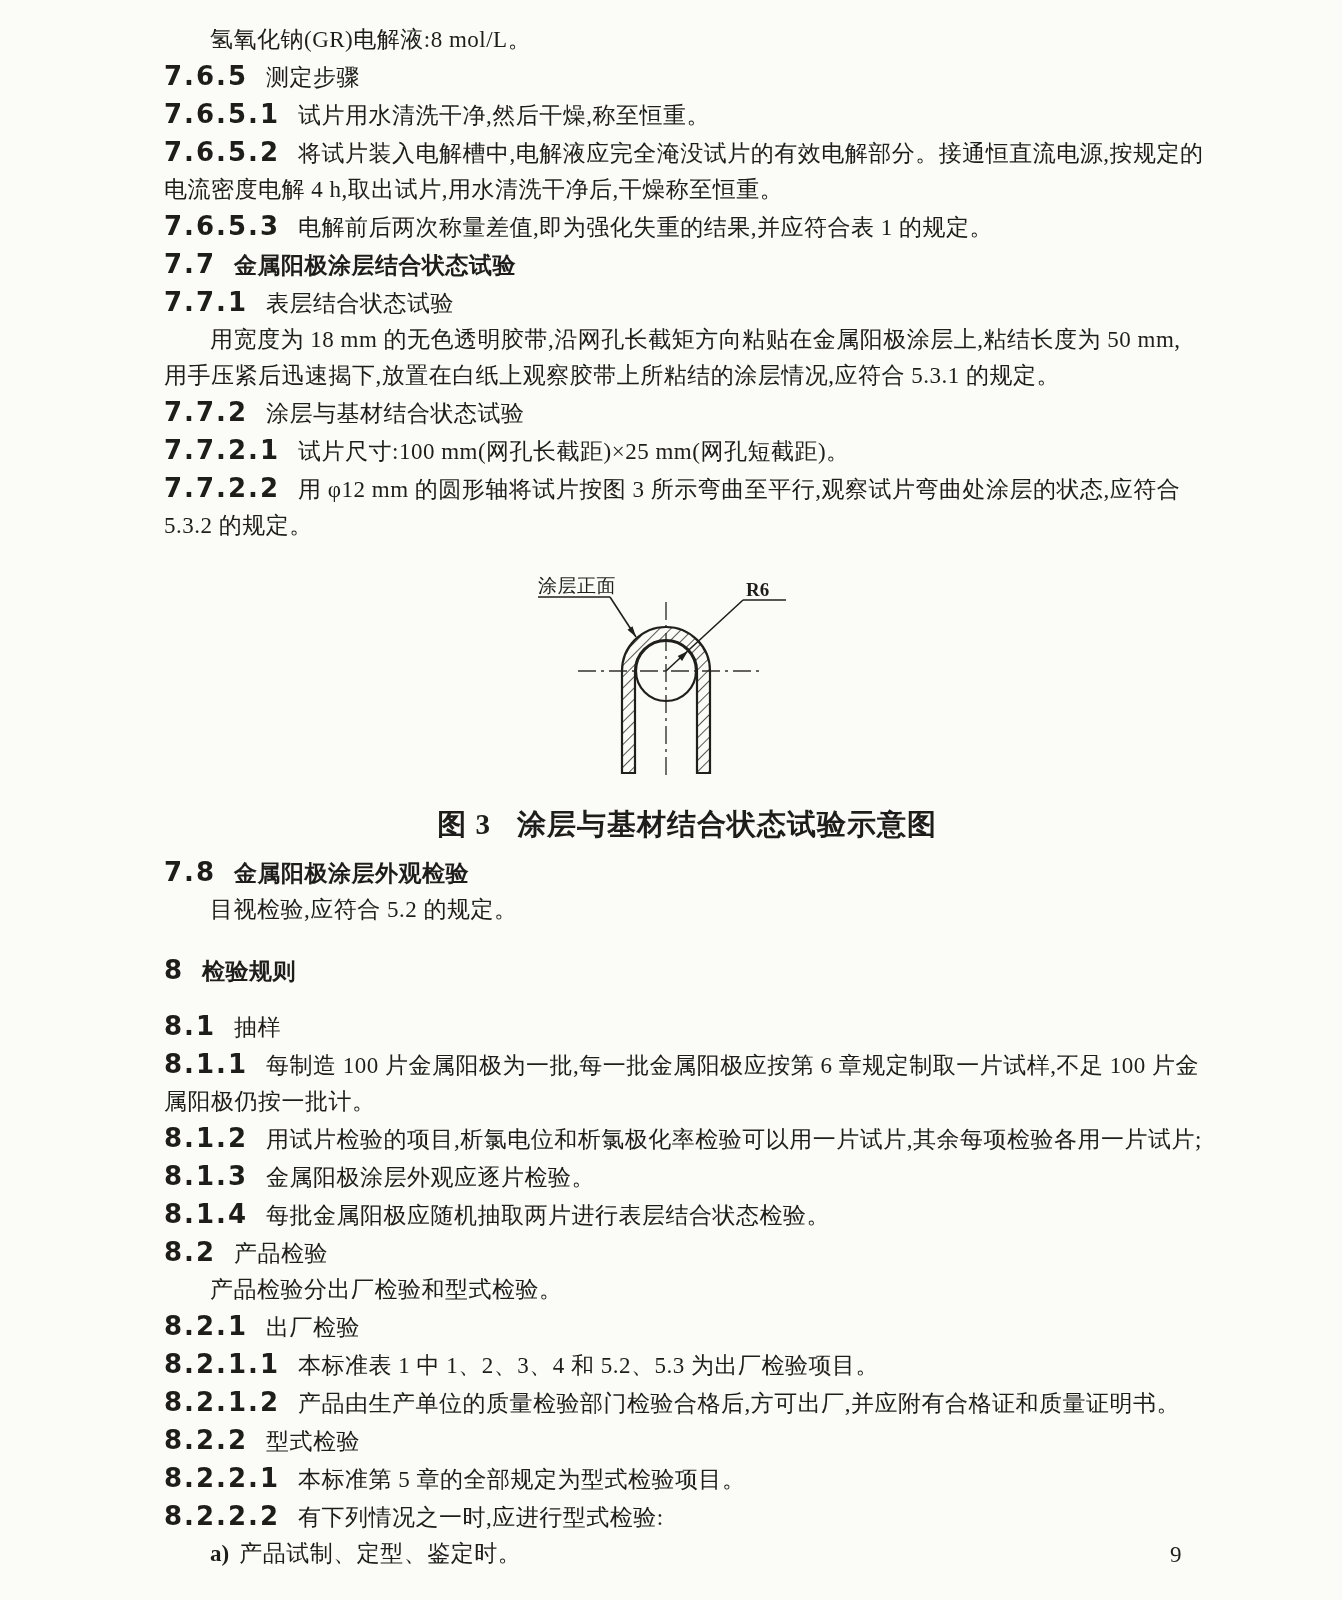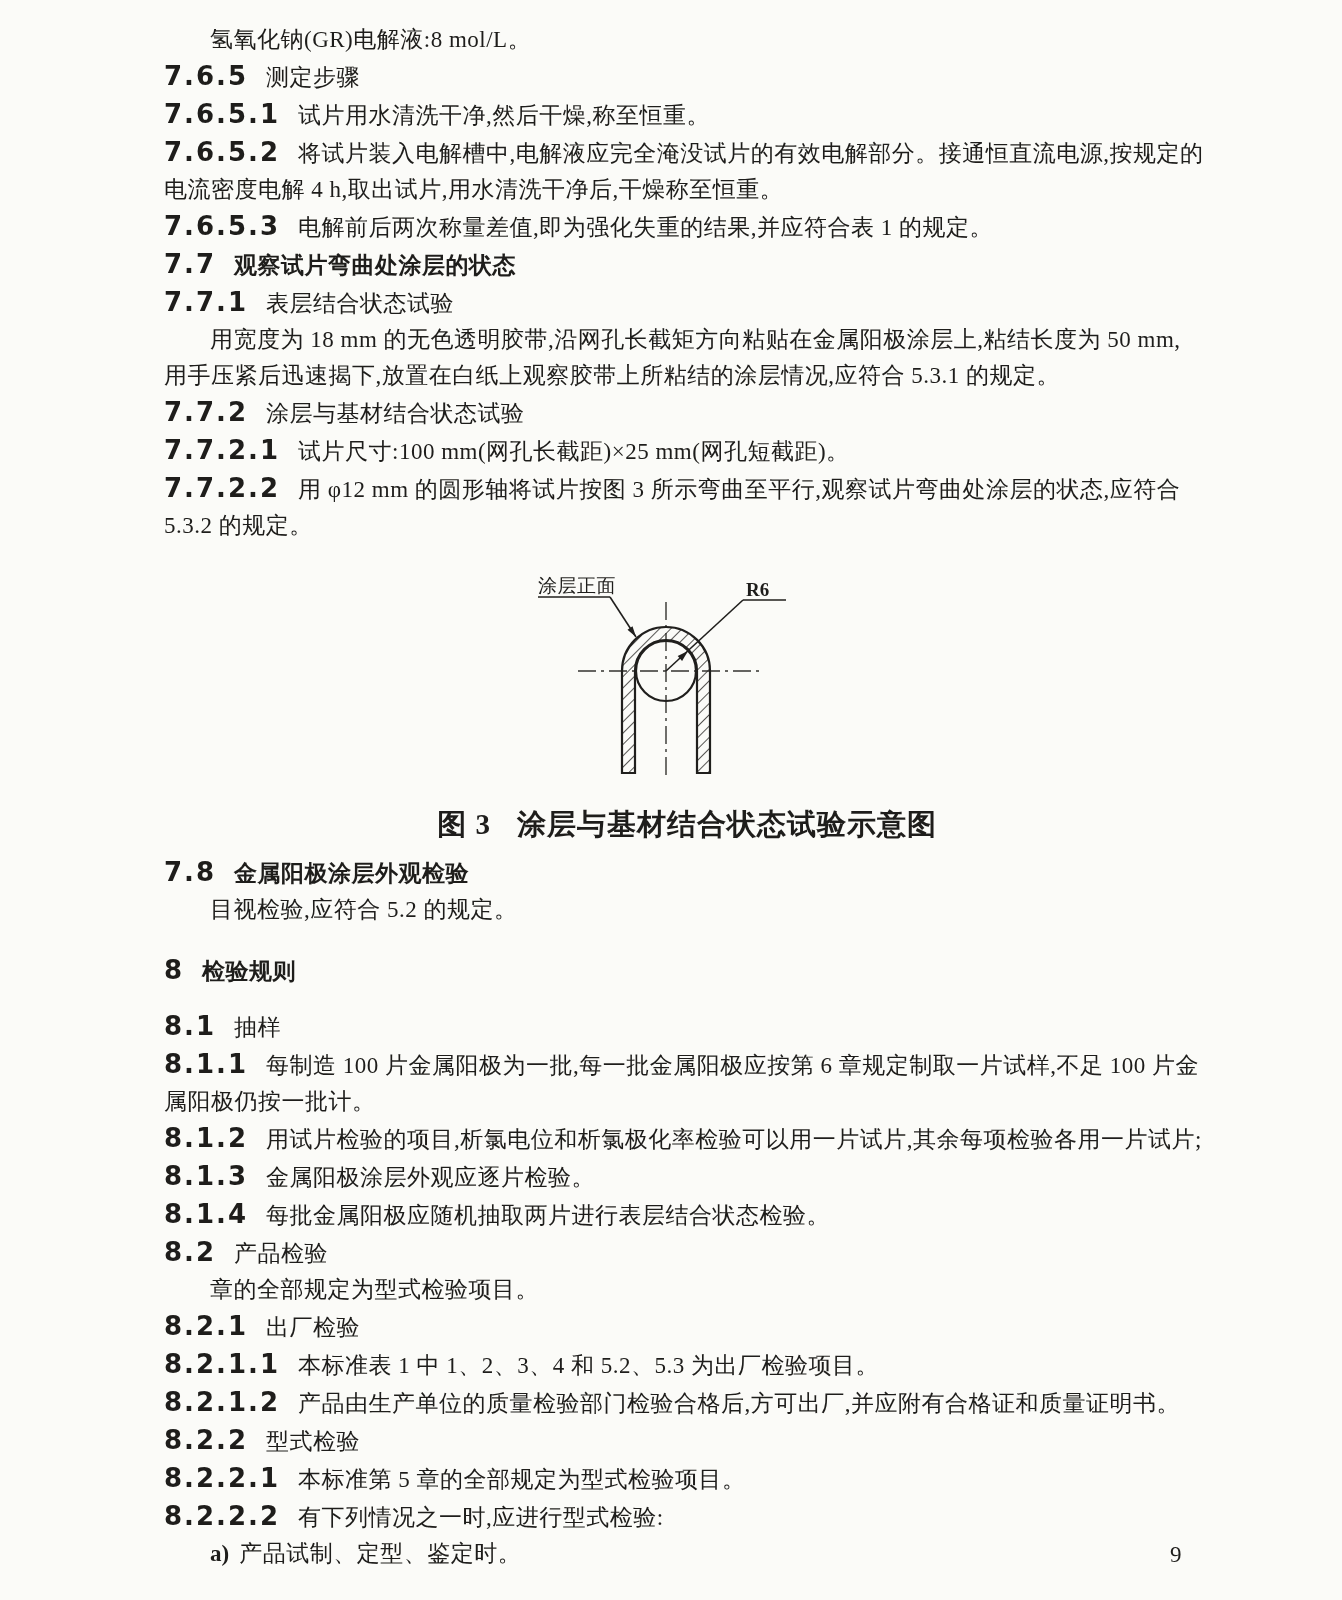--- a/index.html
+++ b/index.html
@@ -76,21 +76,21 @@
 <div class="page">
   <div class="content">
 
     <div>
         <div class="line indent"><span class="txt">氢氧化钠(GR)电解液:8 mol/L。</span></div>
         <div class="line"><span class="num">7.6.5</span><span class="txt">测定步骤</span></div>
         <div class="line"><span class="num">7.6.5.1</span><span class="txt">试片用水清洗干净,然后干燥,称至恒重。</span></div>
         <div class="line"><span class="num">7.6.5.2</span><span class="txt">将试片装入电解槽中,电解液应完全淹没试片的有效电解部分。接通恒直流电源,按规定的</span></div>
         <div class="line"><span class="txt">电流密度电解 4 h,取出试片,用水清洗干净后,干燥称至恒重。</span></div>
         <div class="line"><span class="num">7.6.5.3</span><span class="txt">电解前后两次称量差值,即为强化失重的结果,并应符合表 1 的规定。</span></div>
-        <div class="line bold"><span class="num">7.7</span><span class="txt">观察试片弯曲处涂层的状态</span></div>
+        <div class="line bold"><span class="num">7.7</span><span class="txt">金属阳极涂层结合状态试验</span></div>
         <div class="line"><span class="num">7.7.1</span><span class="txt">表层结合状态试验</span></div>
         <div class="line indent"><span class="txt">用宽度为 18 mm 的无色透明胶带,沿网孔长截矩方向粘贴在金属阳极涂层上,粘结长度为 50 mm,</span></div>
         <div class="line"><span class="txt">用手压紧后迅速揭下,放置在白纸上观察胶带上所粘结的涂层情况,应符合 5.3.1 的规定。</span></div>
         <div class="line"><span class="num">7.7.2</span><span class="txt">涂层与基材结合状态试验</span></div>
         <div class="line"><span class="num">7.7.2.1</span><span class="txt">试片尺寸:100 mm(网孔长截距)×25 mm(网孔短截距)。</span></div>
         <div class="line"><span class="num">7.7.2.2</span><span class="txt">用 φ12 mm 的圆形轴将试片按图 3 所示弯曲至平行,观察试片弯曲处涂层的状态,应符合</span></div>
         <div class="line"><span class="txt">5.3.2 的规定。</span></div>
       </div>
 
     <div class="figure-block">
@@ -128,21 +128,21 @@
         <div class="line bold gap-sm"><span class="num">7.8</span><span class="txt">金属阳极涂层外观检验</span></div>
         <div class="line indent"><span class="txt">目视检验,应符合 5.2 的规定。</span></div>
         <div class="line bold gap-lg"><span class="num">8</span><span class="txt">检验规则</span></div>
         <div class="line gap-md"><span class="num">8.1</span><span class="txt">抽样</span></div>
         <div class="line"><span class="num">8.1.1</span><span class="txt">每制造 100 片金属阳极为一批,每一批金属阳极应按第 6 章规定制取一片试样,不足 100 片金</span></div>
         <div class="line"><span class="txt">属阳极仍按一批计。</span></div>
         <div class="line"><span class="num">8.1.2</span><span class="txt">用试片检验的项目,析氯电位和析氯极化率检验可以用一片试片,其余每项检验各用一片试片;</span></div>
         <div class="line"><span class="num">8.1.3</span><span class="txt">金属阳极涂层外观应逐片检验。</span></div>
         <div class="line"><span class="num">8.1.4</span><span class="txt">每批金属阳极应随机抽取两片进行表层结合状态检验。</span></div>
         <div class="line"><span class="num">8.2</span><span class="txt">产品检验</span></div>
-        <div class="line indent"><span class="txt">章的全部规定为型式检验项目。</span></div>
+        <div class="line indent"><span class="txt">产品检验分出厂检验和型式检验。</span></div>
         <div class="line"><span class="num">8.2.1</span><span class="txt">出厂检验</span></div>
         <div class="line"><span class="num">8.2.1.1</span><span class="txt">本标准表 1 中 1、2、3、4 和 5.2、5.3 为出厂检验项目。</span></div>
         <div class="line"><span class="num">8.2.1.2</span><span class="txt">产品由生产单位的质量检验部门检验合格后,方可出厂,并应附有合格证和质量证明书。</span></div>
         <div class="line"><span class="num">8.2.2</span><span class="txt">型式检验</span></div>
         <div class="line"><span class="num">8.2.2.1</span><span class="txt">本标准第 5 章的全部规定为型式检验项目。</span></div>
         <div class="line"><span class="num">8.2.2.2</span><span class="txt">有下列情况之一时,应进行型式检验:</span></div>
         <div class="line list"><span class="num">a)</span><span class="txt">产品试制、定型、鉴定时。</span></div>
       </div>
 
   </div>

